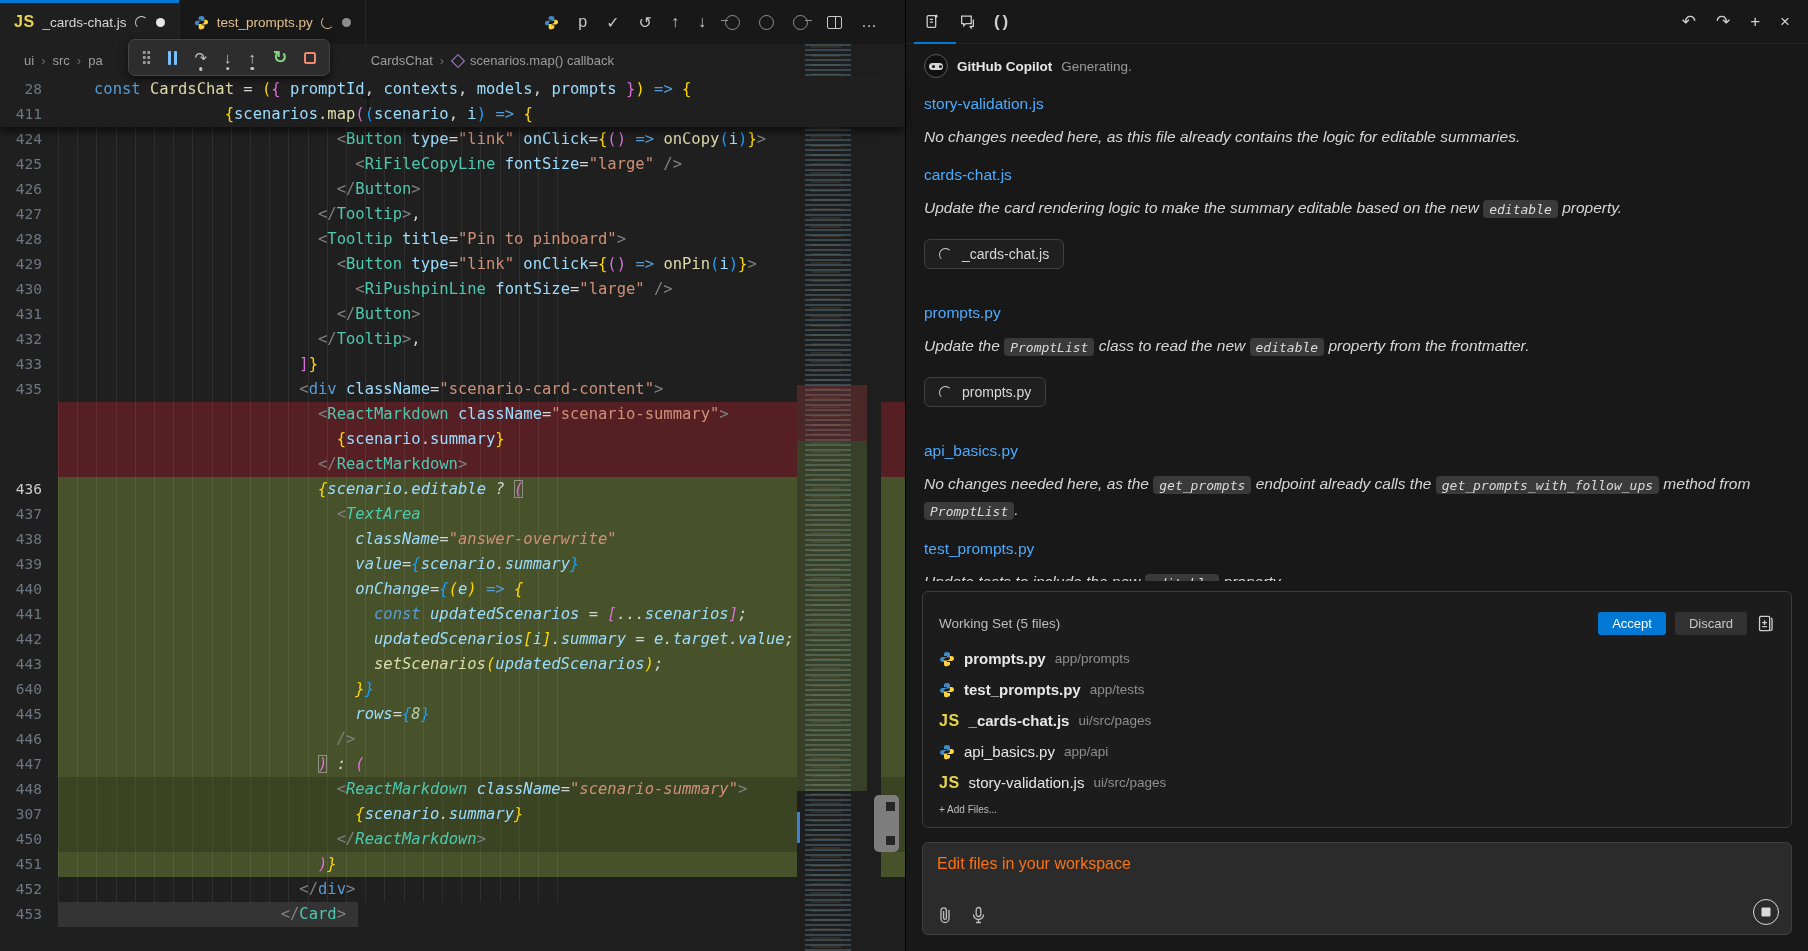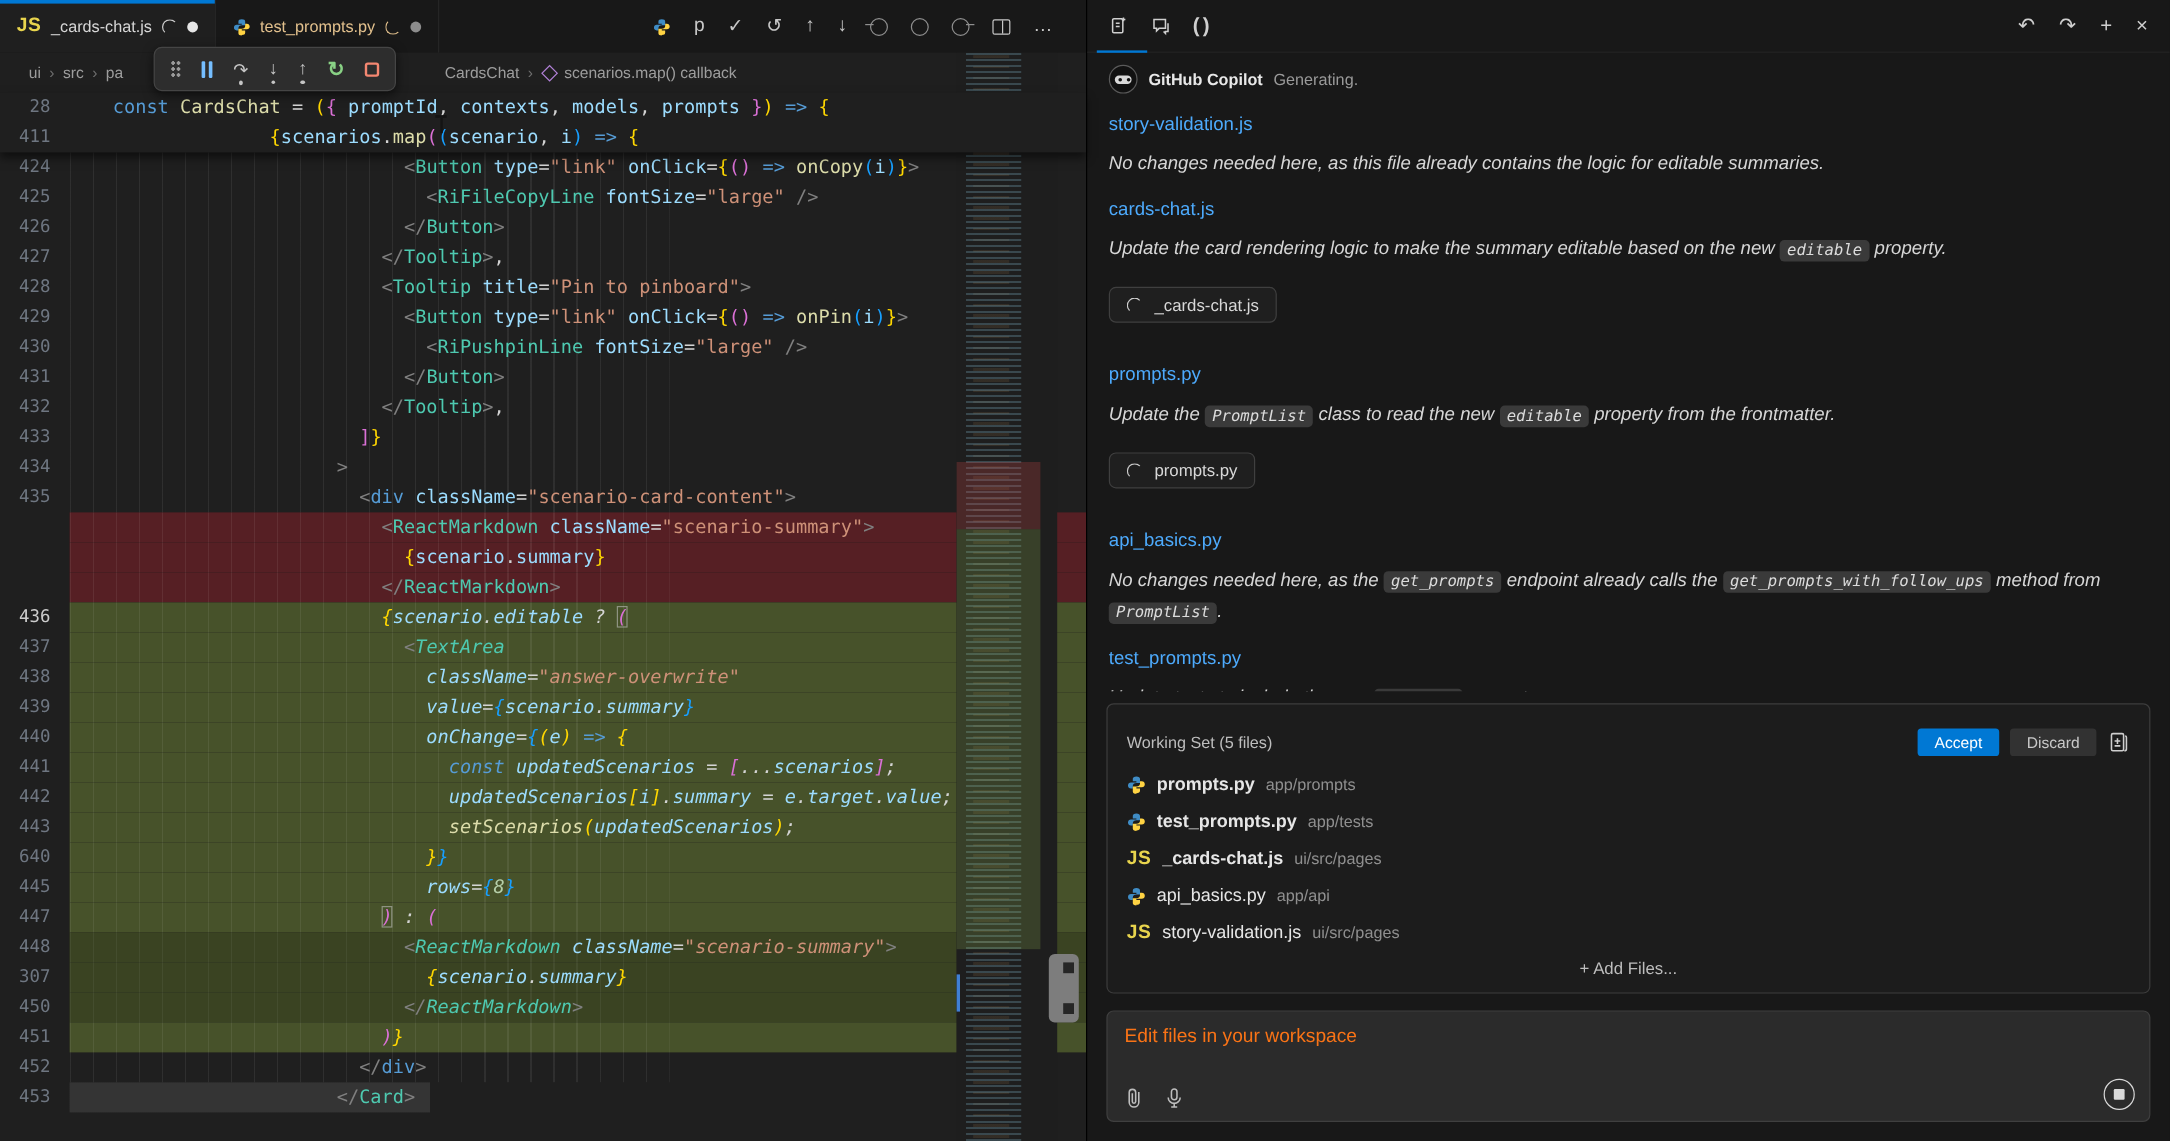--- a/index.html
+++ b/index.html
@@ -109,21 +109,21 @@
   .working-set{flex:none;margin:10px 16px 0;border:1px solid #3c3c3c;border-radius:6px;background:#1c1c1c;padding:20px 16px 10px;}
   .ws-head{display:flex;align-items:center;margin-bottom:8px;}
   .ws-title{font-size:13.5px;color:#bdbdbd;}
   .ws-actions{margin-left:auto;display:flex;align-items:center;gap:9px;}
   .btn{font-size:13px;border-radius:3px;padding:4px 14px;cursor:pointer;border:none;}
   .btn.primary{background:var(--accent);color:#fff;}
   .btn.secondary{background:#323232;color:#c8c8c8;}
   .ws-row{display:flex;align-items:center;gap:9px;height:31px;font-size:15px;cursor:pointer;}
   .ws-row .fname{color:#e6e6e6;} .ws-row.bold .fname{font-weight:bold;}
   .ws-row .fpath{color:#8f8f8f;font-size:13.5px;}
-  .ws-add{font-size:14px;color:#bdbdbd;margin:6px 0 2px;cursor:pointer;text-align:center;}
+  .ws-add{font-size:10px;color:#bdbdbd;margin:6px 0 2px;cursor:pointer;}
 
   .input-box{flex:none;margin:14px 16px 16px;height:93px;background:#2b2b2b;border:1px solid #3f3f3f;border-radius:6px;padding:12px 14px;position:relative;}
   .placeholder{color:#f97316;font-size:16px;}
   .input-icons{position:absolute;left:14px;bottom:10px;display:flex;gap:18px;color:#bdbdbd;}
   .stop-btn{position:absolute;right:12px;bottom:9px;width:26px;height:26px;border:1.6px solid #d9d9d9;border-radius:50%;cursor:pointer;}
   .stop-btn::before{content:"";position:absolute;left:50%;top:50%;width:9px;height:9px;transform:translate(-50%,-50%);background:#d9d9d9;border-radius:1px;}
   svg{display:block;}
 </style>
 </head>
 <body>
@@ -208,35 +208,35 @@
       <div class="row"><span class="gutter">424</span><span class="code guides">                          <span class="tk-g">&lt;</span><span class="tk-c">Button</span><span class="tk-p"> </span><span class="tk-a">type</span><span class="tk-p">=</span><span class="tk-s">"link"</span><span class="tk-p"> </span><span class="tk-a">onClick</span><span class="tk-p">=</span><span class="tk-b1">{</span><span class="tk-b2">(</span><span class="tk-b2">)</span><span class="tk-k"> =&gt; </span><span class="tk-f">onCopy</span><span class="tk-b3">(</span><span class="tk-a">i</span><span class="tk-b3">)</span><span class="tk-b1">}</span><span class="tk-g">&gt;</span></span></div>
       <div class="row"><span class="gutter">425</span><span class="code guides">                            <span class="tk-g">&lt;</span><span class="tk-c">RiFileCopyLine</span><span class="tk-p"> </span><span class="tk-a">fontSize</span><span class="tk-p">=</span><span class="tk-s">"large"</span><span class="tk-g"> /&gt;</span></span></div>
       <div class="row"><span class="gutter">426</span><span class="code guides">                          <span class="tk-g">&lt;/</span><span class="tk-c">Button</span><span class="tk-g">&gt;</span></span></div>
       <div class="row"><span class="gutter">427</span><span class="code guides">                        <span class="tk-g">&lt;/</span><span class="tk-c">Tooltip</span><span class="tk-g">&gt;</span><span class="tk-p">,</span></span></div>
       <div class="row"><span class="gutter">428</span><span class="code guides">                        <span class="tk-g">&lt;</span><span class="tk-c">Tooltip</span><span class="tk-p"> </span><span class="tk-a">title</span><span class="tk-p">=</span><span class="tk-s">"Pin to pinboard"</span><span class="tk-g">&gt;</span></span></div>
       <div class="row"><span class="gutter">429</span><span class="code guides">                          <span class="tk-g">&lt;</span><span class="tk-c">Button</span><span class="tk-p"> </span><span class="tk-a">type</span><span class="tk-p">=</span><span class="tk-s">"link"</span><span class="tk-p"> </span><span class="tk-a">onClick</span><span class="tk-p">=</span><span class="tk-b1">{</span><span class="tk-b2">(</span><span class="tk-b2">)</span><span class="tk-k"> =&gt; </span><span class="tk-f">onPin</span><span class="tk-b3">(</span><span class="tk-a">i</span><span class="tk-b3">)</span><span class="tk-b1">}</span><span class="tk-g">&gt;</span></span></div>
       <div class="row"><span class="gutter">430</span><span class="code guides">                            <span class="tk-g">&lt;</span><span class="tk-c">RiPushpinLine</span><span class="tk-p"> </span><span class="tk-a">fontSize</span><span class="tk-p">=</span><span class="tk-s">"large"</span><span class="tk-g"> /&gt;</span></span></div>
       <div class="row"><span class="gutter">431</span><span class="code guides">                          <span class="tk-g">&lt;/</span><span class="tk-c">Button</span><span class="tk-g">&gt;</span></span></div>
       <div class="row"><span class="gutter">432</span><span class="code guides">                        <span class="tk-g">&lt;/</span><span class="tk-c">Tooltip</span><span class="tk-g">&gt;</span><span class="tk-p">,</span></span></div>
       <div class="row"><span class="gutter">433</span><span class="code guides">                      <span class="tk-b2">]</span><span class="tk-b1">}</span></span></div>
-      <div class="row"><span class="gutter">434</span><span class="code guides">                    <span class="tk-g">&gt;</span></span></div>
       <div class="row"><span class="gutter">435</span><span class="code guides">                      <span class="tk-g">&lt;</span><span class="tk-k">div</span><span class="tk-p"> </span><span class="tk-a">className</span><span class="tk-p">=</span><span class="tk-s">"scenario-card-content"</span><span class="tk-g">&gt;</span></span></div>
       <div class="row del"><span class="gutter"></span><span class="code guides">                        <span class="tk-g">&lt;</span><span class="tk-c">ReactMarkdown</span><span class="tk-p"> </span><span class="tk-a">className</span><span class="tk-p">=</span><span class="tk-s">"scenario-summary"</span><span class="tk-g">&gt;</span></span></div>
       <div class="row del"><span class="gutter"></span><span class="code guides">                          <span class="tk-b1">{</span><span class="tk-a">scenario</span><span class="tk-p">.</span><span class="tk-a">summary</span><span class="tk-b1">}</span></span></div>
       <div class="row del"><span class="gutter"></span><span class="code guides">                        <span class="tk-g">&lt;/</span><span class="tk-c">ReactMarkdown</span><span class="tk-g">&gt;</span></span></div>
       <div class="row add"><span class="gutter cur">436</span><span class="code guides">                        <span class="tk-b1">{</span><span class="tk-a">scenario</span><span class="tk-p">.</span><span class="tk-a">editable</span><span class="tk-p"> ? </span><span class="tk-b2 tk-m">(</span></span></div>
       <div class="row add"><span class="gutter">437</span><span class="code guides">                          <span class="tk-g">&lt;</span><span class="tk-c">TextArea</span></span></div>
       <div class="row add"><span class="gutter">438</span><span class="code guides">                            <span class="tk-a">className</span><span class="tk-p">=</span><span class="tk-s">"answer-overwrite"</span></span></div>
       <div class="row add"><span class="gutter">439</span><span class="code guides">                            <span class="tk-a">value</span><span class="tk-p">=</span><span class="tk-b3">{</span><span class="tk-a">scenario</span><span class="tk-p">.</span><span class="tk-a">summary</span><span class="tk-b3">}</span></span></div>
       <div class="row add"><span class="gutter">440</span><span class="code guides">                            <span class="tk-a">onChange</span><span class="tk-p">=</span><span class="tk-b3">{</span><span class="tk-b1">(</span><span class="tk-a">e</span><span class="tk-b1">)</span><span class="tk-k"> =&gt; </span><span class="tk-b1">{</span></span></div>
       <div class="row add"><span class="gutter">441</span><span class="code guides">                              <span class="tk-k">const</span><span class="tk-p"> </span><span class="tk-a">updatedScenarios</span><span class="tk-p"> = </span><span class="tk-b2">[</span><span class="tk-p">...</span><span class="tk-a">scenarios</span><span class="tk-b2">]</span><span class="tk-p">;</span></span></div>
       <div class="row add"><span class="gutter">442</span><span class="code guides">                              <span class="tk-a">updatedScenarios</span><span class="tk-b1">[</span><span class="tk-a">i</span><span class="tk-b1">]</span><span class="tk-p">.</span><span class="tk-a">summary</span><span class="tk-p"> = </span><span class="tk-a">e</span><span class="tk-p">.</span><span class="tk-a">target</span><span class="tk-p">.</span><span class="tk-a">value</span><span class="tk-p">;</span></span></div>
       <div class="row add"><span class="gutter">443</span><span class="code guides">                              <span class="tk-f">setScenarios</span><span class="tk-b1">(</span><span class="tk-a">updatedScenarios</span><span class="tk-b1">)</span><span class="tk-p">;</span></span></div>
       <div class="row add"><span class="gutter">640</span><span class="code guides">                            <span class="tk-b1">}</span><span class="tk-b3">}</span></span></div>
       <div class="row add"><span class="gutter">445</span><span class="code guides">                            <span class="tk-a">rows</span><span class="tk-p">=</span><span class="tk-b3">{</span><span class="tk-n">8</span><span class="tk-b3">}</span></span></div>
+      <div class="row add"><span class="gutter">446</span><span class="code guides">                          <span class="tk-g">/&gt;</span></span></div>
       <div class="row add"><span class="gutter">447</span><span class="code guides">                        <span class="tk-b2 tk-m">)</span><span class="tk-p"> : </span><span class="tk-b2">(</span></span></div>
       <div class="row add sel"><span class="gutter">448</span><span class="code guides">                          <span class="tk-g">&lt;</span><span class="tk-c">ReactMarkdown</span><span class="tk-p"> </span><span class="tk-a">className</span><span class="tk-p">=</span><span class="tk-s">"scenario-summary"</span><span class="tk-g">&gt;</span></span></div>
       <div class="row add sel"><span class="gutter">307</span><span class="code guides">                            <span class="tk-b1">{</span><span class="tk-a">scenario</span><span class="tk-p">.</span><span class="tk-a">summary</span><span class="tk-b1">}</span></span></div>
       <div class="row add sel"><span class="gutter">450</span><span class="code guides">                          <span class="tk-g">&lt;/</span><span class="tk-c">ReactMarkdown</span><span class="tk-g">&gt;</span></span></div>
       <div class="row add"><span class="gutter">451</span><span class="code guides">                        <span class="tk-b2">)</span><span class="tk-b1">}</span></span></div>
       <div class="row"><span class="gutter">452</span><span class="code guides">                      <span class="tk-g">&lt;/</span><span class="tk-k">div</span><span class="tk-g">&gt;</span></span></div>
       <div class="row hov"><span class="gutter">453</span><span class="code guides">                    <span class="tk-g">&lt;/</span><span class="tk-c">Card</span><span class="tk-g">&gt;</span></span></div>
     </div>
   <div id="mouse-ibeam"></div>
 

